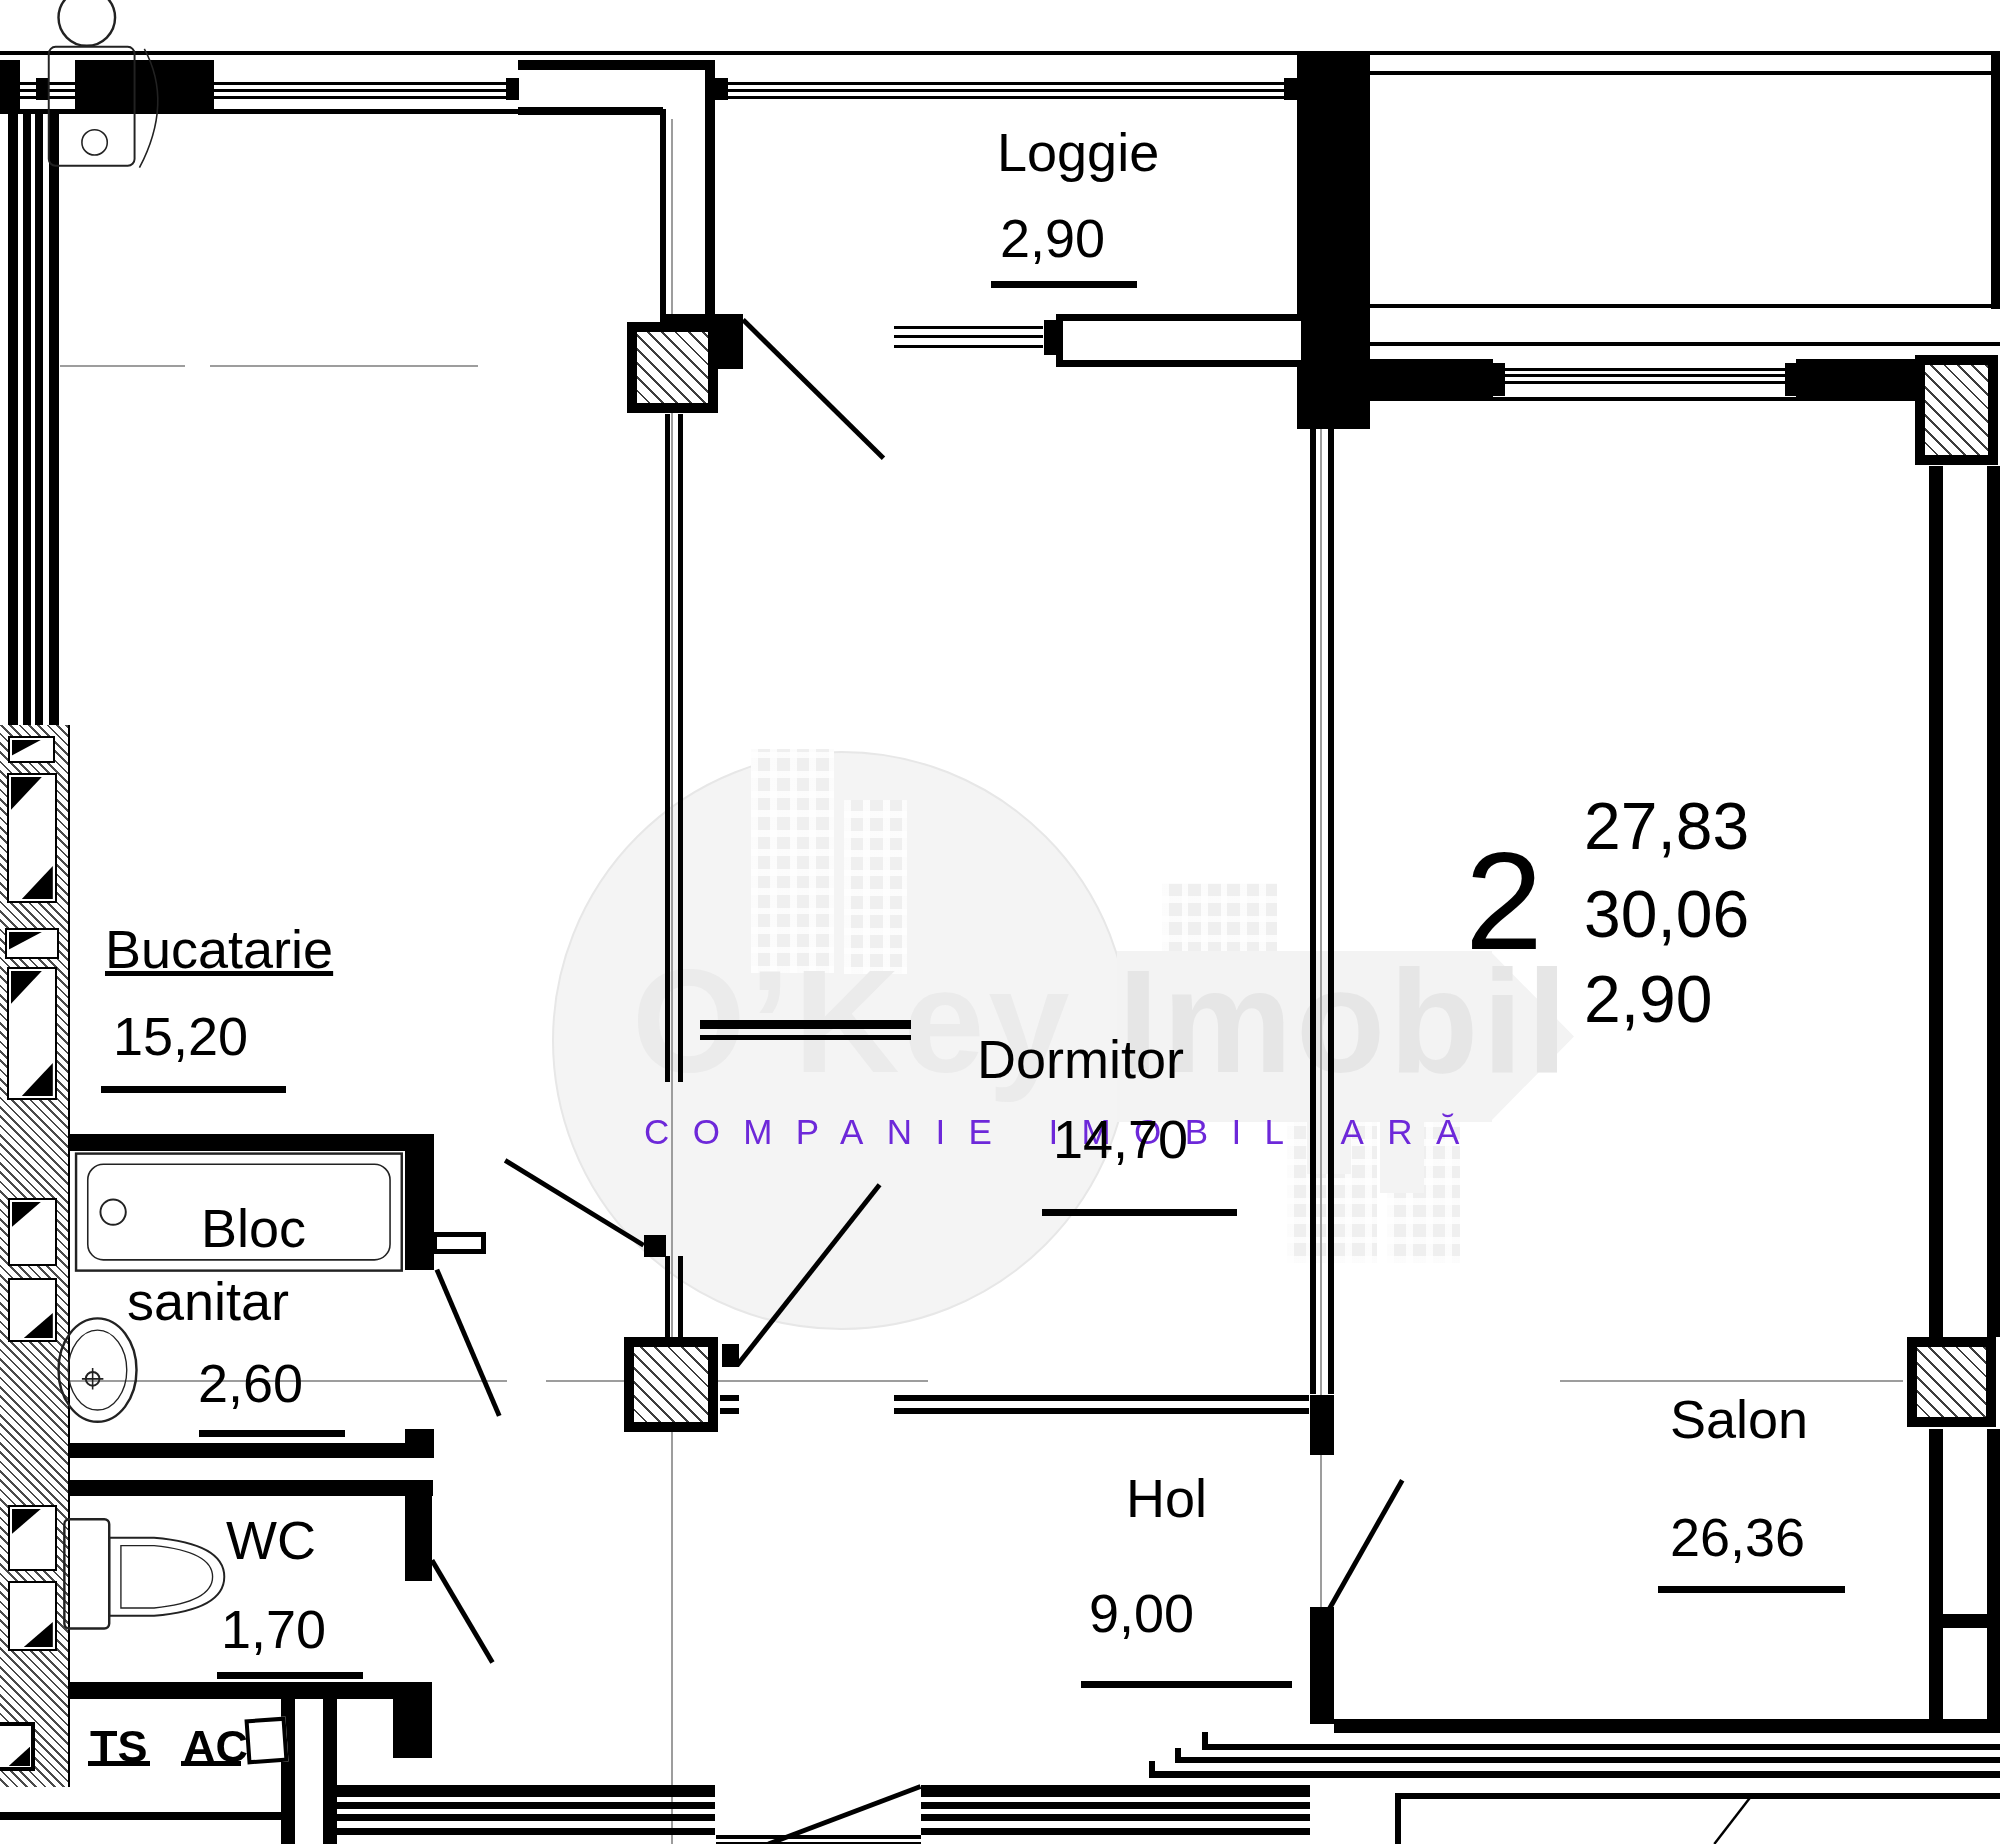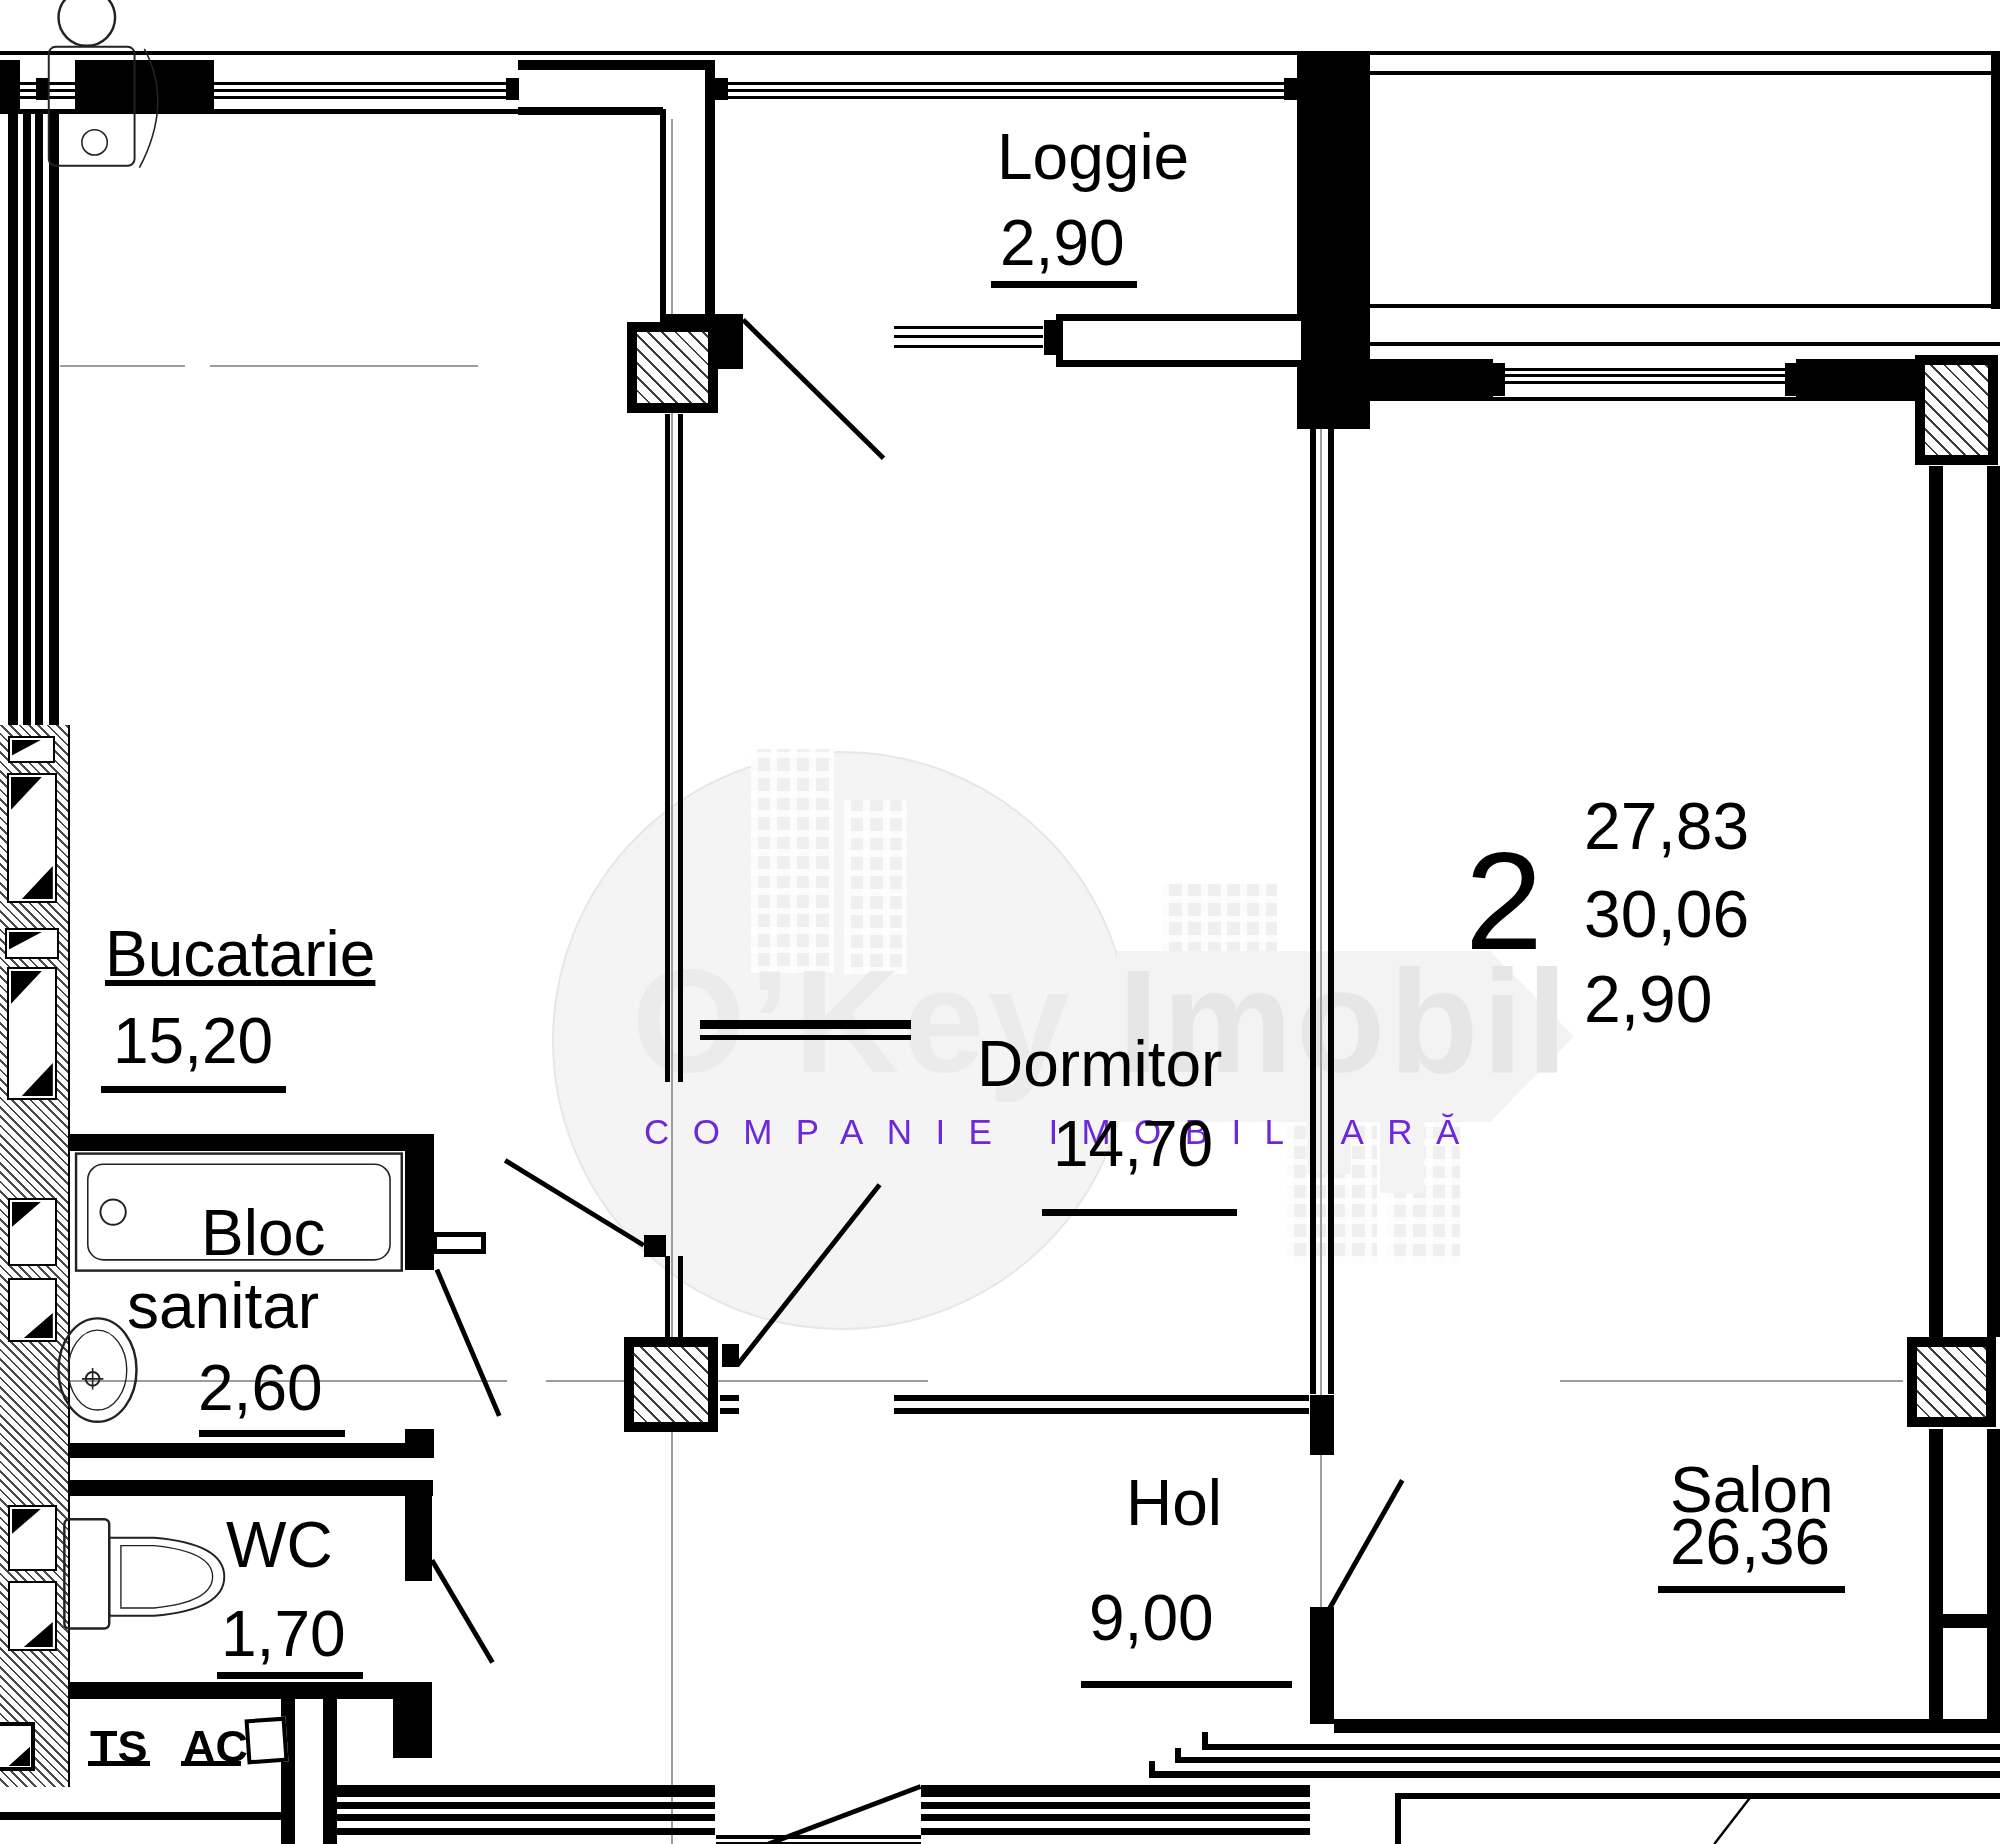--- a/index.html
+++ b/index.html
@@ -10,21 +10,21 @@
   .cl{position:absolute;background:#9d9d9d;}
   .col{position:absolute;border:10.7px solid #000;
        background:repeating-linear-gradient(45deg,#fff 0 7.8px,#3d3d3d 7.8px 9.8px);}
   .hband{position:absolute;background:repeating-linear-gradient(45deg,#fff 0 4.9px,#4a4a4a 4.9px 6.6px);
          border-right:2px solid #000;}
   .wbox{position:absolute;background:#fff;border:2.9px solid #000;}
   .wedge{position:absolute;background:#000;clip-path:polygon(0 0,100% 0,0 100%);}
   .wedge2{position:absolute;background:#000;clip-path:polygon(0 100%,100% 100%,100% 0);}
   .corewall{position:absolute;background:#fff;border:7.8px solid #000;}
   .jamb{position:absolute;background:#fff;border:5.9px solid #000;}
-  .lbl{position:absolute;font-size:64px;line-height:1;white-space:nowrap;}
+  .lbl{position:absolute;font-size:54px;line-height:1;white-space:nowrap;}
   .num{position:absolute;font-size:66px;line-height:1;white-space:nowrap;}
   .ul{position:absolute;background:#000;height:6.8px;}
   .tech{position:absolute;font-size:45px;font-weight:700;line-height:1;white-space:nowrap;}
   .tul{position:absolute;background:#000;height:4.9px;}
   .sq{position:absolute;background:#fff;border:4.9px solid #000;}
   #bignum{position:absolute;font-size:140px;line-height:1;}
   
   .wm{position:absolute;}
   .wm-circle{border-radius:50%;background:#f4f4f4;border:2px solid #e7e7e7;}
   .wm-shape{background:#f3f3f3;}
@@ -267,21 +267,21 @@
   <i class="ul" style="left:217px;top:1672px;width:146px;"></i>
 
   <div class="lbl" style="left:977px;top:1032px;">Dormitor</div>
   <div class="lbl" style="left:1053px;top:1112px;">14,70</div>
   <i class="ul" style="left:1042px;top:1209px;width:195px;"></i>
 
   <div class="lbl" style="left:1126px;top:1471px;">Hol</div>
   <div class="lbl" style="left:1089px;top:1586px;">9,00</div>
   <i class="ul" style="left:1081px;top:1681px;width:211px;"></i>
 
-  <div class="lbl" style="left:1670px;top:1458px;text-align:right;">Salon</div>
+  <div class="lbl" style="left:1670px;top:1392px;text-align:right;">Salon</div>
   <div class="lbl" style="left:1670px;top:1510px;">26,36</div>
   <i class="ul" style="left:1658px;top:1586px;width:187px;"></i>
 
   <div id="bignum" style="left:1465px;top:831px;">2</div>
   <div class="num" style="left:1584px;top:793px;">27,83</div>
   <div class="num" style="left:1584px;top:881px;">30,06</div>
   <div class="num" style="left:1584px;top:966px;">2,90</div>
 
   <div class="tech" style="left:90px;top:1724px;">TS</div>
   <i class="tul" style="left:88px;top:1761px;width:62px;"></i>

